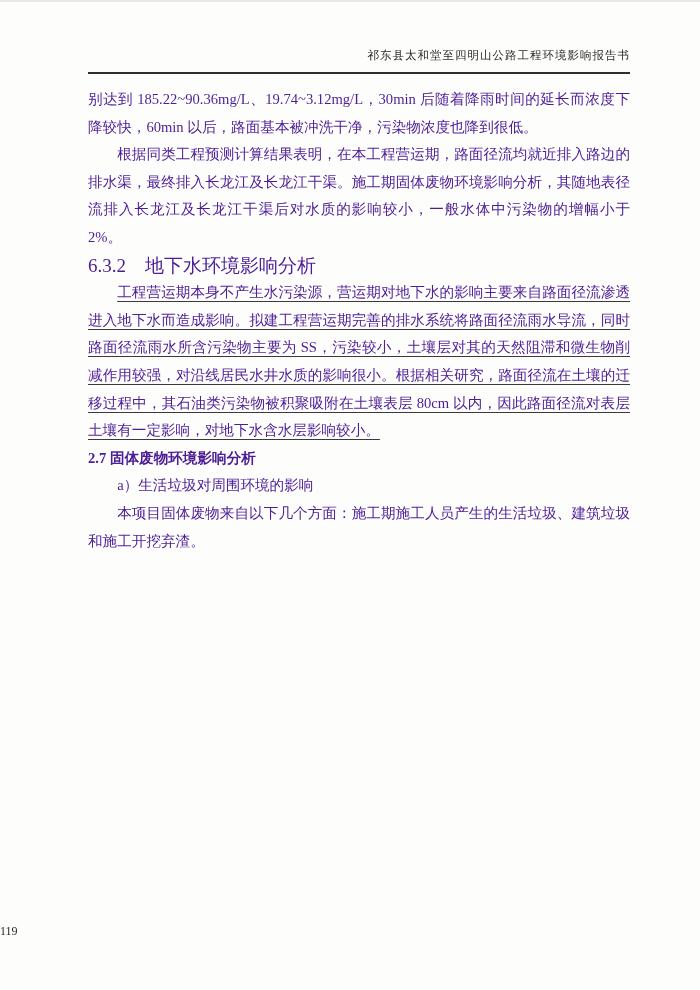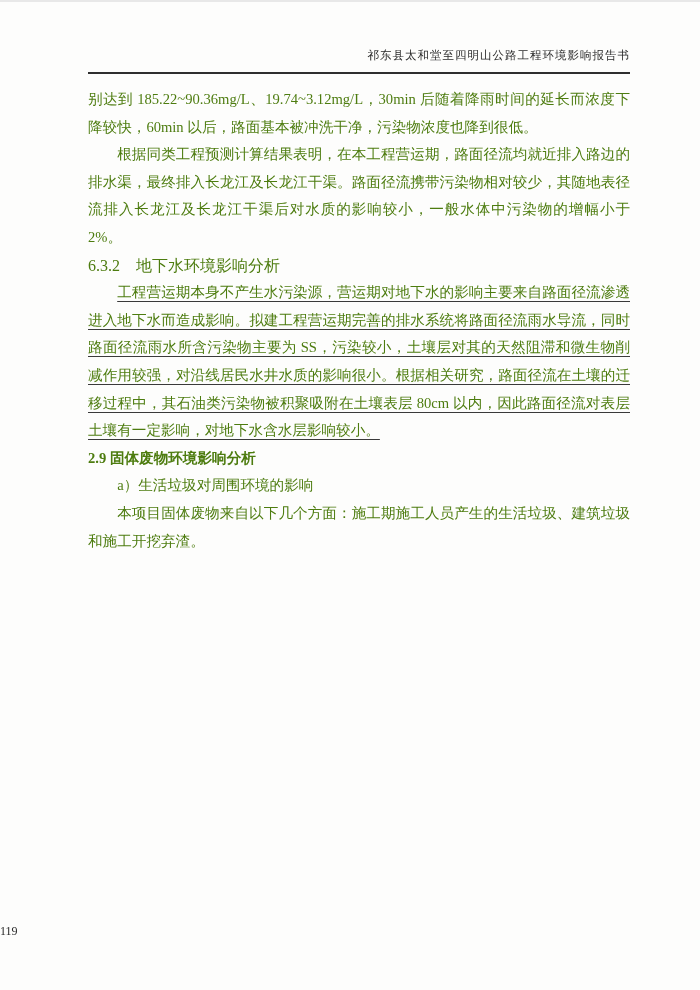--- a/index.html
+++ b/index.html
@@ -38,21 +38,21 @@
   }
   .body-text {
     position: absolute;
     top: 84px;
     left: 88px;
     width: 542px;
     font-size: 14.6px;
     line-height: 27.6px;
     text-align: justify;
     text-justify: inter-ideograph;
-    color: #4d7c0f;
+    color: #4c1d95;
   }
   .para {
     margin: 0;
     padding: 0;
     text-indent: 2em;
   }
   .para.no-indent {
     text-indent: 0;
   }
   .underlined {
@@ -66,21 +66,21 @@
     padding: 0;
     font-size: 14.6px;
     line-height: 27.6px;
     font-weight: bold;
     text-align: left;
     text-indent: 0;
   }
   .heading-3 {
     margin: 0;
     padding: 0;
-    font-size: 16px;
+    font-size: 19px;
     line-height: 27.6px;
     font-weight: normal;
     text-align: left;
     text-indent: 0;
   }
   .page-number {
     position: absolute;
     top: 922px;
     left: 0;
     width: 700px;
@@ -96,30 +96,30 @@
   <div class="running-header">
     <span>祁东县太和堂至四明山公路工程环境影响报告书</span>
   </div>
 
   <div class="header-rule"></div>
 
   <div class="body-text">
 
     <p class="para no-indent">别达到 185.22~90.36mg/L、19.74~3.12mg/L，30min 后随着降雨时间的延长而浓度下降较快，60min 以后，路面基本被冲洗干净，污染物浓度也降到很低。</p>
 
-    <p class="para">根据同类工程预测计算结果表明，在本工程营运期，路面径流均就近排入路边的排水渠，最终排入长龙江及长龙江干渠。路面径流携带污染物相对较少，其随地表径流排入长龙江及长龙江干渠后对水质的影响较小，一般水体中污染物的增幅小于2%。</p>
+    <p class="para">根据同类工程预测计算结果表明，在本工程营运期，路面径流均就近排入路边的排水渠，最终排入长龙江及长龙江干渠。施工期固体废物环境影响分析，其随地表径流排入长龙江及长龙江干渠后对水质的影响较小，一般水体中污染物的增幅小于2%。</p>
 
 
     <h3 class="heading-3">6.3.2　地下水环境影响分析</h3>
 
 
     <p class="para underlined">工程营运期本身不产生水污染源，营运期对地下水的影响主要来自路面径流渗透进入地下水而造成影响。拟建工程营运期完善的排水系统将路面径流雨水导流，同时路面径流雨水所含污染物主要为 SS，污染较小，土壤层对其的天然阻滞和微生物削减作用较强，对沿线居民水井水质的影响很小。根据相关研究，路面径流在土壤的迁移过程中，其石油类污染物被积聚吸附在土壤表层 80cm 以内，因此路面径流对表层土壤有一定影响，对地下水含水层影响较小。</p>
 
 
-    <h2 class="heading-2">2.9 固体废物环境影响分析</h2>
+    <h2 class="heading-2">2.7 固体废物环境影响分析</h2>
 
 
     <p class="para">a）生活垃圾对周围环境的影响</p>
 
     <p class="para">本项目固体废物来自以下几个方面：施工期施工人员产生的生活垃圾、建筑垃圾和施工开挖弃渣。</p>
 
   </div>
 
   <div class="page-number">119</div>
 

